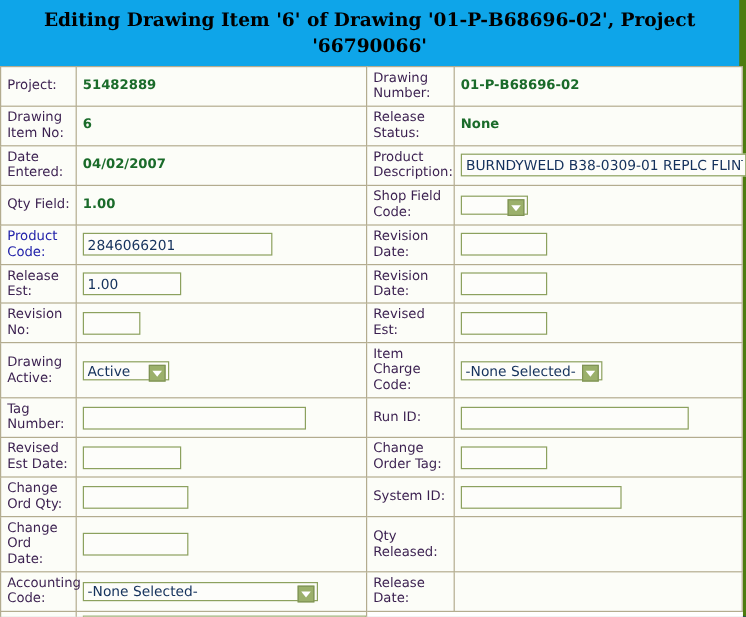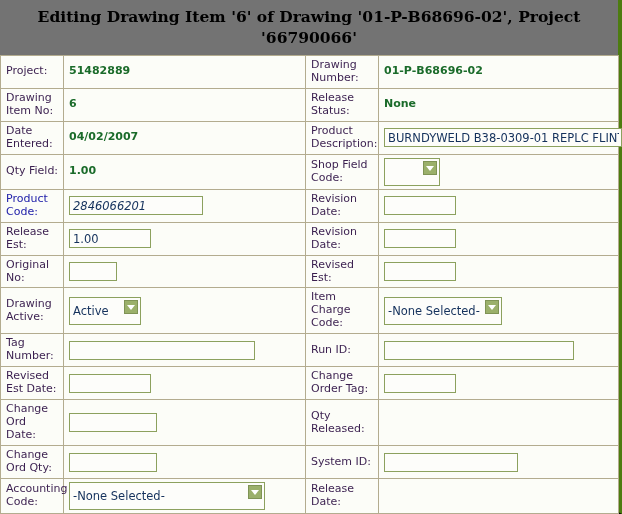--- a/index.html
+++ b/index.html
@@ -11,23 +11,23 @@
     height: 514px;
     background: #ffffff;
     font-family: "DejaVu Sans", sans-serif;
     color: #000000;
     overflow: hidden;
   }
   #page-wrap {
     width: 622px;
     height: 514px;
     box-sizing: border-box;
-    border-right: 4px solid #4d7c0f;
+    border-right: 6px solid #4d7c0f;
     border-bottom: 2px solid #000000;
-    background: #737373;
+    background: #0ea5e9;
     position: relative;
   }
   .page-title {
     font-family: "DejaVu Serif", serif;
     font-weight: bold;
     font-size: 15.5px;
     text-align: center;
     line-height: 1.35;
     padding: 7px 26px 6px 26px;
     color: #000000;
@@ -80,21 +80,21 @@
     box-sizing: border-box;
     height: 19px;
     outline: none;
   }
   select.sel {
     font-family: "DejaVu Sans", sans-serif;
     font-size: 11.5px;
     color: #14315c;
     border: 1px solid #8ca15e;
     background: #fdfdfa;
-    height: 28px;
+    height: 16px;
     box-sizing: border-box;
     padding: 0 0 0 3px;
     -webkit-appearance: none;
     -moz-appearance: none;
     appearance: none;
     outline: none;
   }
   .selwrap {
     position: relative;
     display: inline-block;
@@ -160,32 +160,32 @@
           <td class="field"><input type="text" class="txt" value="BURNDYWELD B38-0309-01 REPLC FLINT" style="width: 238px;"></td>
         </tr>
         <tr>
           <td class="label dbl">Qty Field:</td>
           <td class="value">1.00</td>
           <td class="label dbl">Shop Field Code:</td>
           <td class="field"><span class="selwrap"><select class="sel" style="width: 56px;"><option></option></select><span class="arrowbox"></span></span></td>
         </tr>
         <tr>
           <td class="label dbl"><span class="link-label">Product Code:</span></td>
-          <td class="field"><input type="text" class="txt" value="2846066201" style="width: 134px; font-style: italic;"></td>
+          <td class="field"><input type="text" class="txt" value="2846066201" style="width: 158px;"></td>
           <td class="label dbl">Revision Date:</td>
           <td class="field"><input type="text" class="txt" style="width: 72px;"></td>
         </tr>
         <tr>
           <td class="label dbl">Release Est:</td>
           <td class="field"><input type="text" class="txt" value="1.00" style="width: 82px;"></td>
           <td class="label dbl">Revision Date:</td>
           <td class="field"><input type="text" class="txt" style="width: 72px;"></td>
         </tr>
         <tr>
-          <td class="label dbl">Original No:</td>
+          <td class="label dbl">Revision No:</td>
           <td class="field"><input type="text" class="txt" style="width: 48px;"></td>
           <td class="label dbl">Revised Est:</td>
           <td class="field"><input type="text" class="txt" style="width: 72px;"></td>
         </tr>
         <tr>
           <td class="label dbl">Drawing Active:</td>
           <td class="field"><span class="selwrap"><select class="sel" style="width: 72px;"><option>Active</option></select><span class="arrowbox"></span></span></td>
           <td class="label dbl">Item Charge Code:</td>
           <td class="field"><span class="selwrap"><select class="sel" style="width: 118px;"><option>-None Selected-</option></select><span class="arrowbox"></span></span></td>
         </tr>
@@ -195,32 +195,32 @@
           <td class="label dbl">Run ID:</td>
           <td class="field"><input type="text" class="txt" style="width: 190px;"></td>
         </tr>
         <tr>
           <td class="label dbl">Revised Est Date:</td>
           <td class="field"><input type="text" class="txt" style="width: 82px;"></td>
           <td class="label dbl">Change Order Tag:</td>
           <td class="field"><input type="text" class="txt" style="width: 72px;"></td>
         </tr>
         <tr>
+          <td class="label dbl">Change Ord Qty:</td>
+          <td class="field"><input type="text" class="txt" style="width: 88px;"></td>
+          <td class="label dbl">System ID:</td>
+          <td class="field"><input type="text" class="txt" style="width: 134px;"></td>
+        </tr>
+        <tr>
           <td class="label dbl">Change Ord Date:</td>
           <td class="field"><input type="text" class="txt" style="width: 88px;"></td>
           <td class="label dbl">Qty Released:</td>
           <td class="field">&nbsp;</td>
         </tr>
         <tr>
-          <td class="label dbl">Change Ord Qty:</td>
-          <td class="field"><input type="text" class="txt" style="width: 88px;"></td>
-          <td class="label dbl">System ID:</td>
-          <td class="field"><input type="text" class="txt" style="width: 134px;"></td>
-        </tr>
-        <tr>
           <td class="label dbl">Accounting Code:</td>
           <td class="field"><span class="selwrap"><select class="sel" style="width: 196px;"><option>-None Selected-</option></select><span class="arrowbox"></span></span></td>
           <td class="label dbl">Release Date:</td>
           <td class="field">&nbsp;</td>
         </tr>
         <tr>
           <td class="label">Remarks:</td>
           <td class="field"><input type="text" class="txt" style="width: 236px;"></td>
           <td colspan="2" style="border: none; background: rgb(255, 255, 255);">&nbsp;</td>
         </tr>

